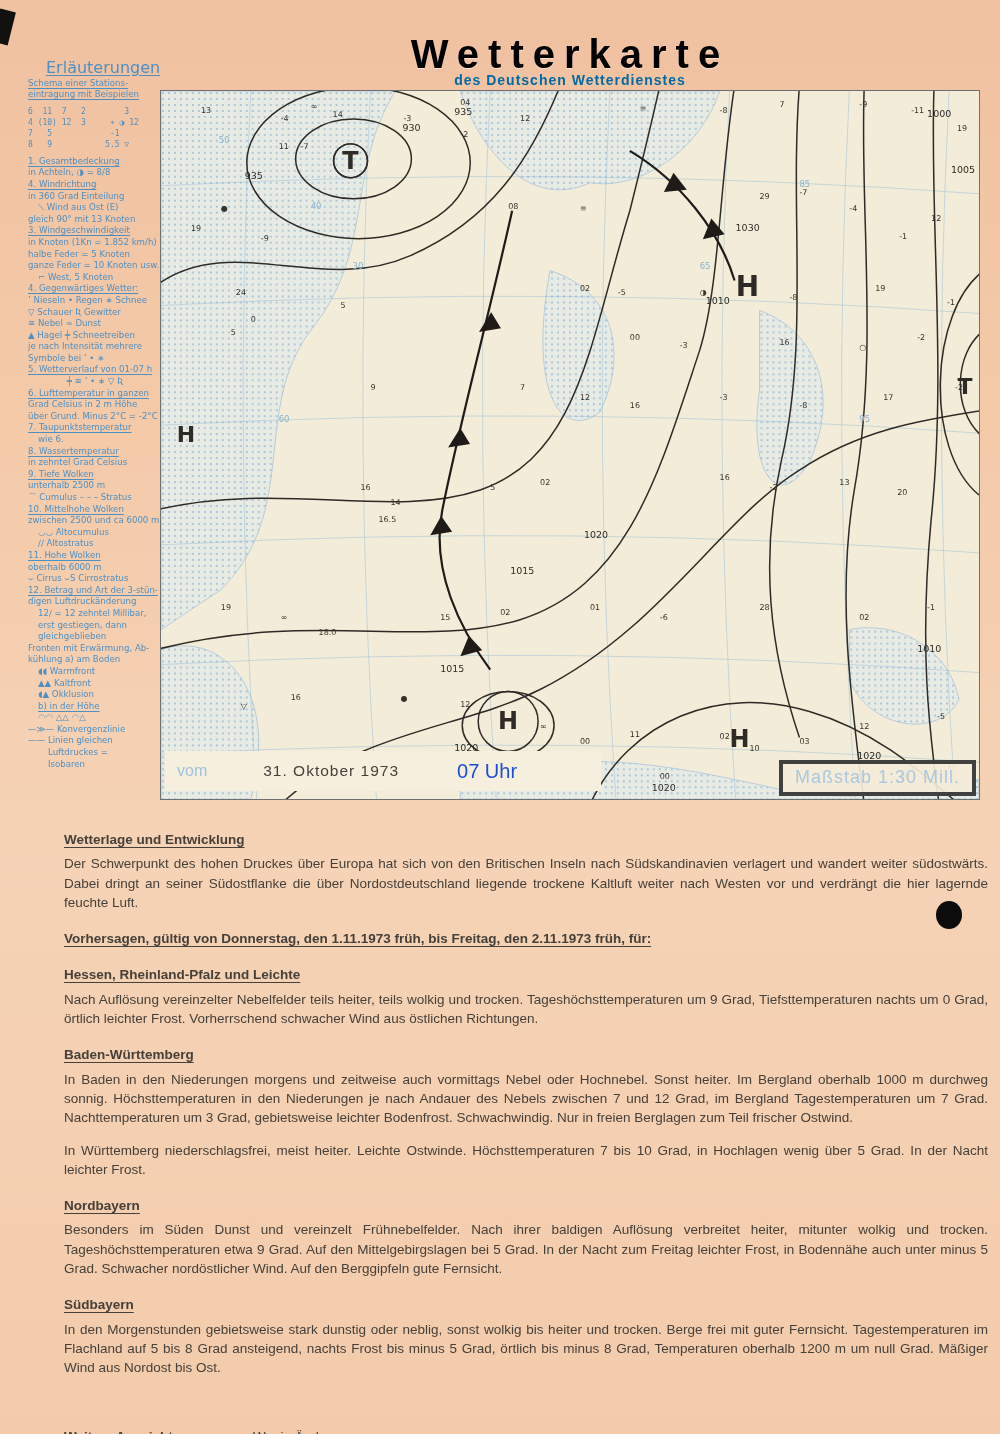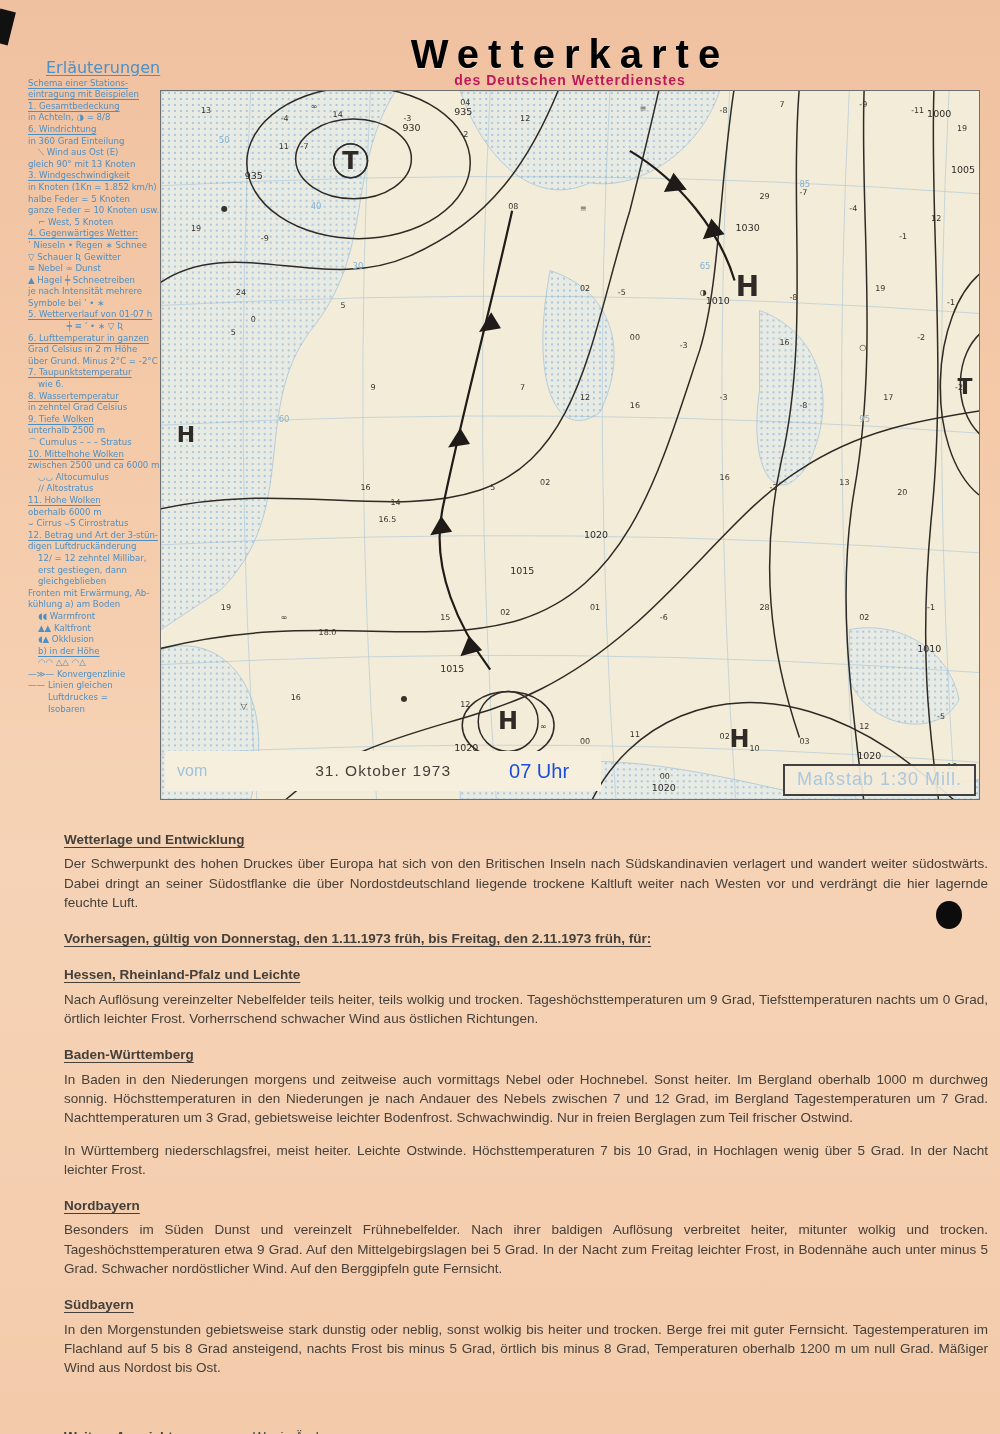--- a/index.html
+++ b/index.html
@@ -15,21 +15,21 @@
   .hole-1{left:936px;top:516px;}
   .hole-2{left:936px;top:901px;}
   .corner-mark{position:absolute;left:-4px;top:10px;width:16px;height:34px;background:#111;transform:rotate(14deg);}
 
   
   .header{position:absolute;left:160px;top:34px;width:820px;text-align:center;}
   .title{
     font-size:40px;font-weight:700;letter-spacing:9px;color:#000000;
     text-shadow:0 1px 0 rgba(255,255,255,.5);line-height:1;
   }
-  .subtitle{font-size:14px;font-weight:700;color:#be185d;letter-spacing:1px;margin-top:-2px;}
+  .subtitle{font-size:14px;font-weight:700;color:#0369a1;letter-spacing:1px;margin-top:-2px;}
 
   
   .legend{
     position:absolute;left:28px;top:62px;width:134px;
     font-family:"DejaVu Sans",sans-serif;
     color:#4e90c4;font-size:8.6px;line-height:11.6px;white-space:nowrap;
   }
   .legend .lt{font-size:16px;text-decoration:underline;text-underline-offset:2px;margin:0 0 4px 18px;}
   .legend .lsub{text-decoration:underline;text-underline-offset:2px;}
   .leg-ex{font-family:"DejaVu Sans Mono",monospace;font-size:8px;line-height:11px;white-space:pre;}
@@ -42,24 +42,24 @@
   .map-wrap{
     position:absolute;left:160px;top:90px;width:820px;height:710px;
     background:#f3ecd8;border:1px solid #6f6f6f;box-sizing:border-box;
   }
   .map-wrap svg{position:absolute;inset:0;}
   .map-footer{
     position:absolute;left:4px;bottom:8px;width:436px;height:40px;
     background:#f6efdd;display:flex;align-items:center;
   }
   .map-footer .vom{color:#9fc3de;font-size:16px;margin-left:12px;}
-  .map-footer .date{color:#453f39;font-size:15.5px;letter-spacing:1px;margin-left:108px;}
+  .map-footer .date{color:#453f39;font-size:15.5px;letter-spacing:1px;margin-left:56px;}
   .map-footer .time{color:#1d4ed8;font-size:20px;margin-left:58px;}
   .map-scale{
-    position:absolute;right:3px;bottom:3px;border:2px solid #404040;
+    position:absolute;right:3px;bottom:3px;border:4px solid #404040;
     background:rgba(244,236,217,.92);color:#a9c8e0;font-size:18px;
     padding:3px 12px 4px;letter-spacing:1px;
   }
   
   text.station{font-family:"DejaVu Sans",sans-serif;font-size:8px;fill:#37322b;}
   text.isolabel{font-family:"DejaVu Sans",sans-serif;font-size:9.5px;fill:#2e2a25;}
   text.gridlabel{font-family:"DejaVu Sans",sans-serif;font-size:8.5px;fill:#86b3d3;}
   text.pcenter{font-family:"DejaVu Sans",sans-serif;fill:#2e2a25;text-anchor:middle;font-weight:600;}
 
   
@@ -81,24 +81,30 @@
 
   <div class="header">
     <div class="title">Wetterkarte</div>
     <div class="subtitle">des Deutschen Wetterdienstes</div>
   </div>
 
   <div class="legend">
     <div class="lt">Erläuterungen</div>
     <div class="lsub">Schema einer Stations-</div>
     <div class="lsub">eintragung mit Beispielen</div>
+    <div id="legend-example">
+        <div class="leg-ex">6  11  7   2        3</div>
+        <div class="leg-ex">4 (10) 12  3     ∗ ◑ 12</div>
+        <div class="leg-ex">7   5            -1</div>
+        <div class="leg-ex">8   9           5.5 ▽</div>
+      </div>
     <div id="legend-lines">
         <div class="leg-line u">1. Gesamtbedeckung</div>
         <div class="leg-line">in Achteln,  ◑ = 8/8</div>
-        <div class="leg-line u">6. Windrichtung</div>
+        <div class="leg-line u">4. Windrichtung</div>
         <div class="leg-line">in 360 Grad Einteilung</div>
         <div class="leg-line" style="padding-left: 10px;">⟍  Wind aus Ost (E)</div>
         <div class="leg-line">gleich 90° mit 13 Knoten</div>
         <div class="leg-line u">3. Windgeschwindigkeit</div>
         <div class="leg-line">in Knoten (1Kn = 1.852 km/h)</div>
         <div class="leg-line">halbe Feder = 5 Knoten</div>
         <div class="leg-line">ganze Feder = 10 Knoten usw.</div>
         <div class="leg-line" style="padding-left: 10px;">⌐   West, 5 Knoten</div>
         <div class="leg-line u">4. Gegenwärtiges Wetter:</div>
         <div class="leg-line">’ Nieseln  • Regen  ∗ Schnee</div>

